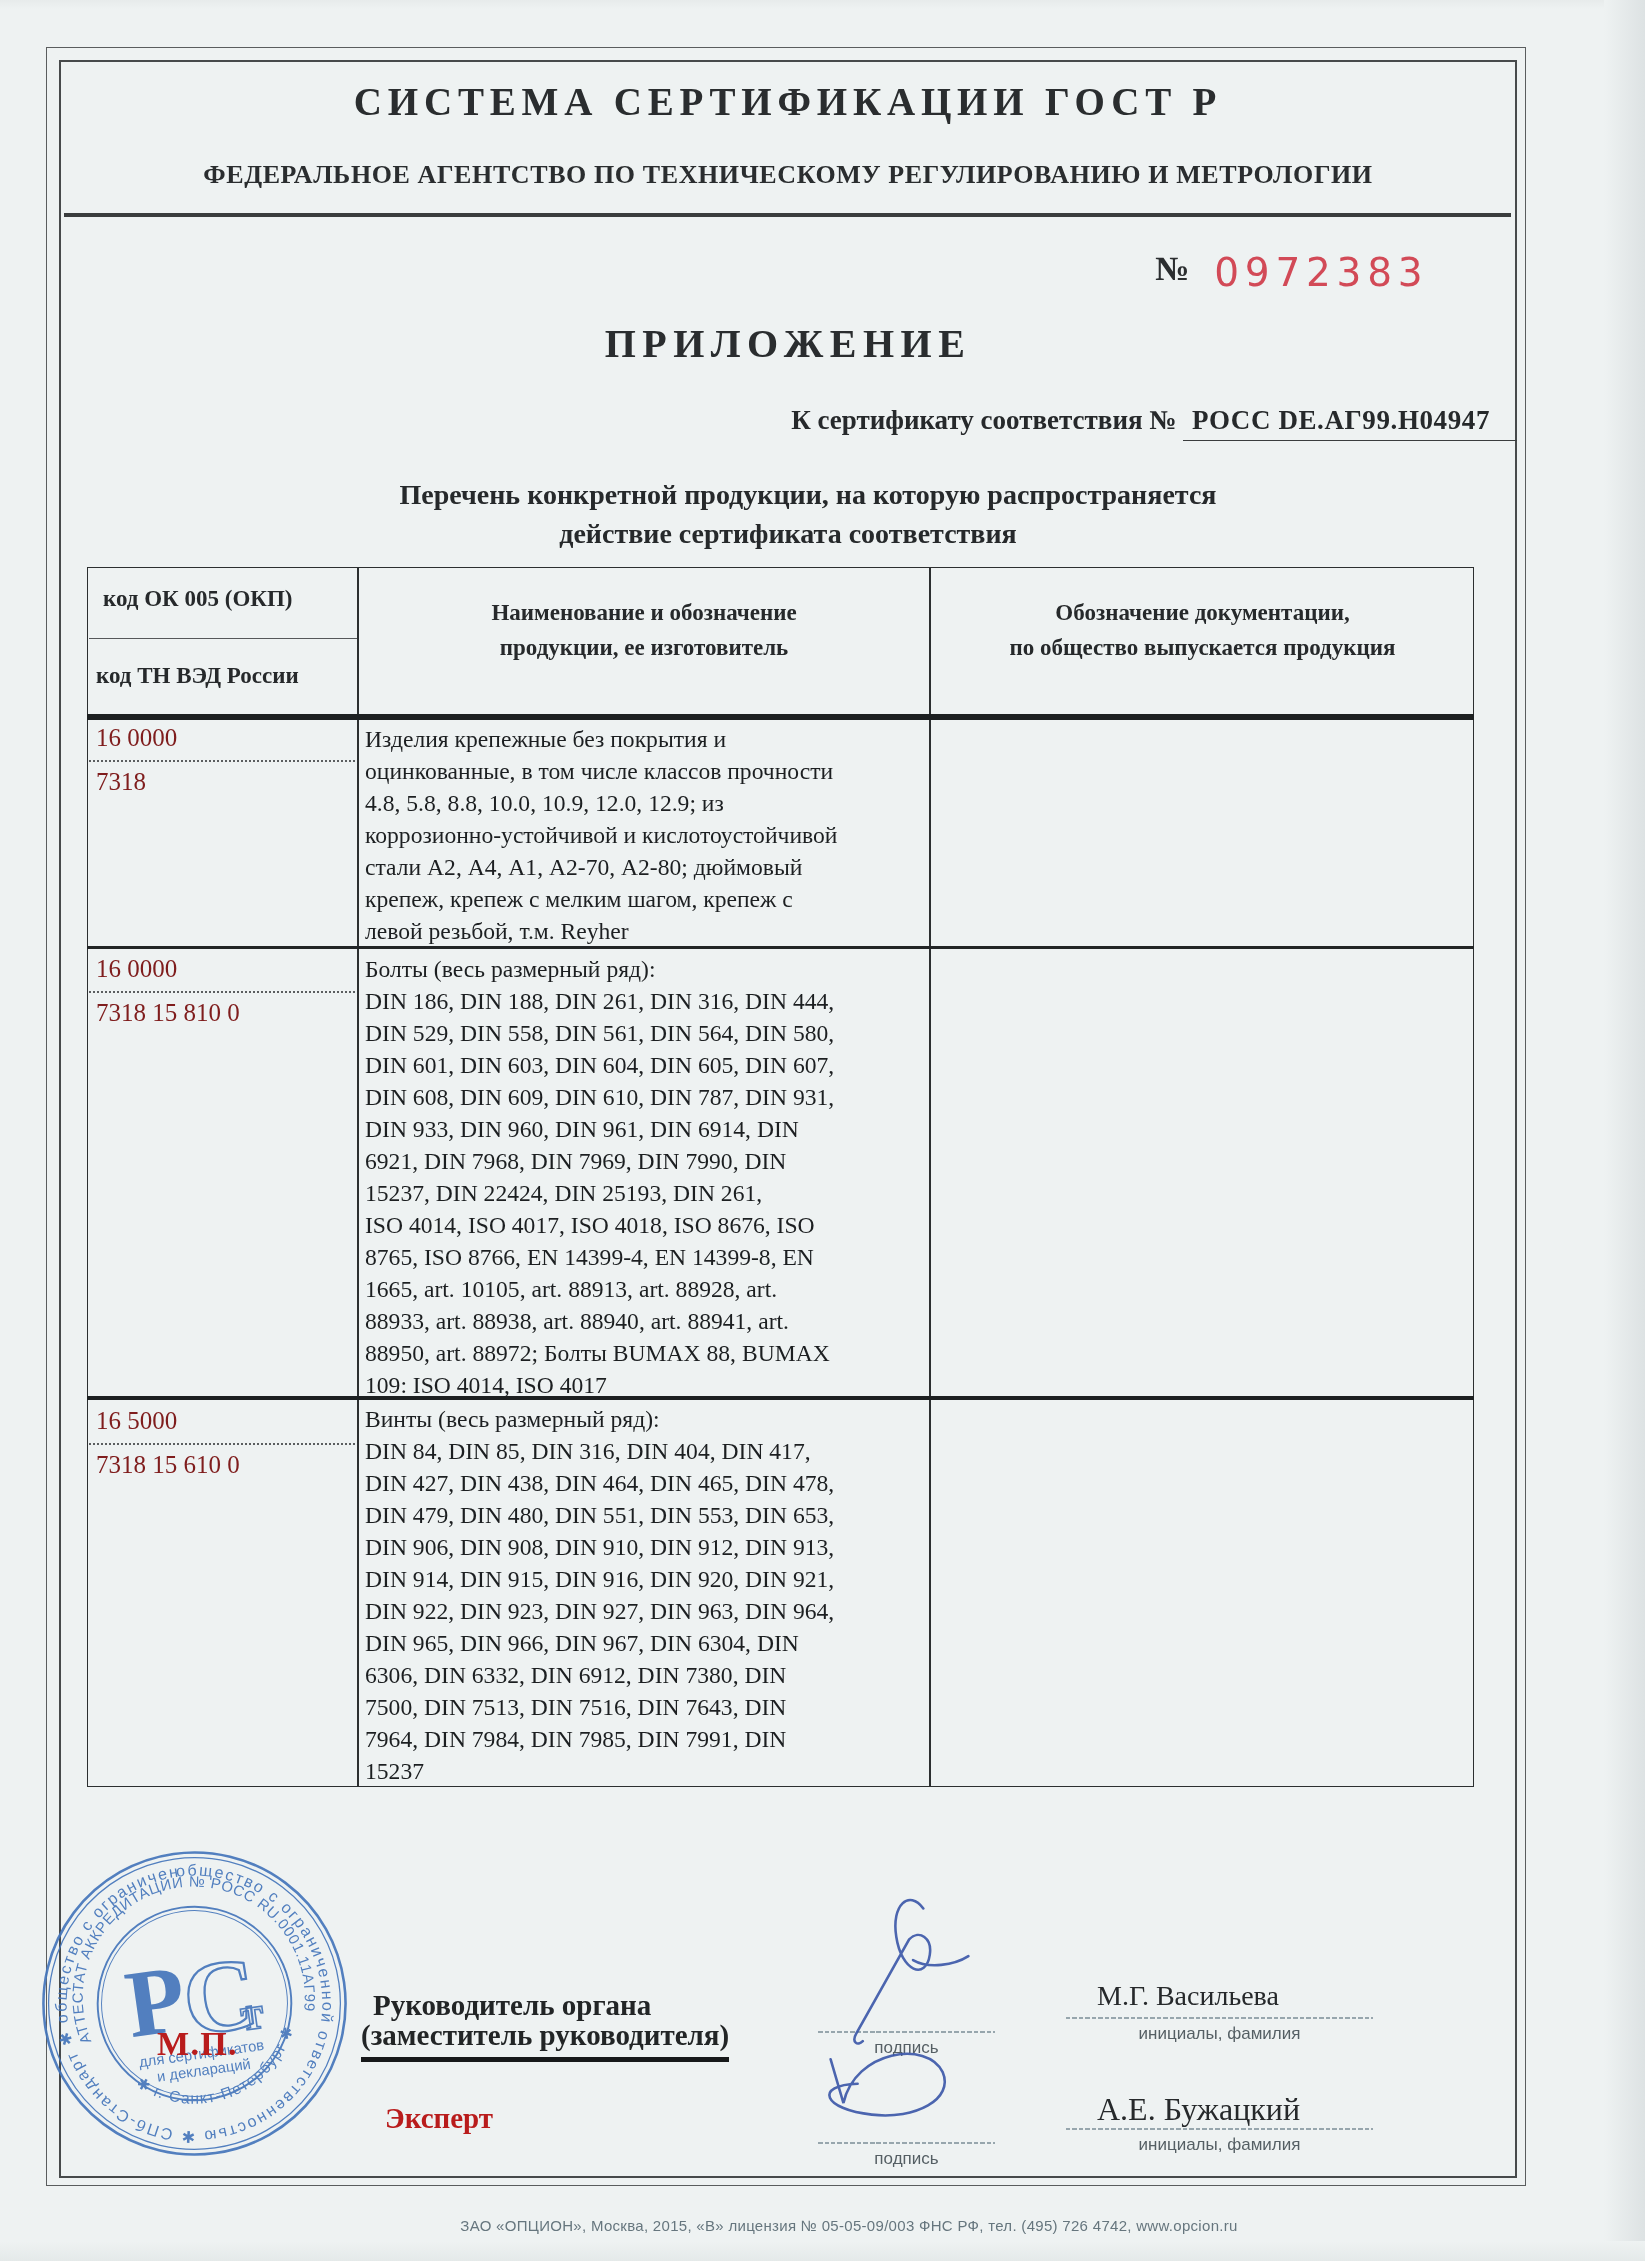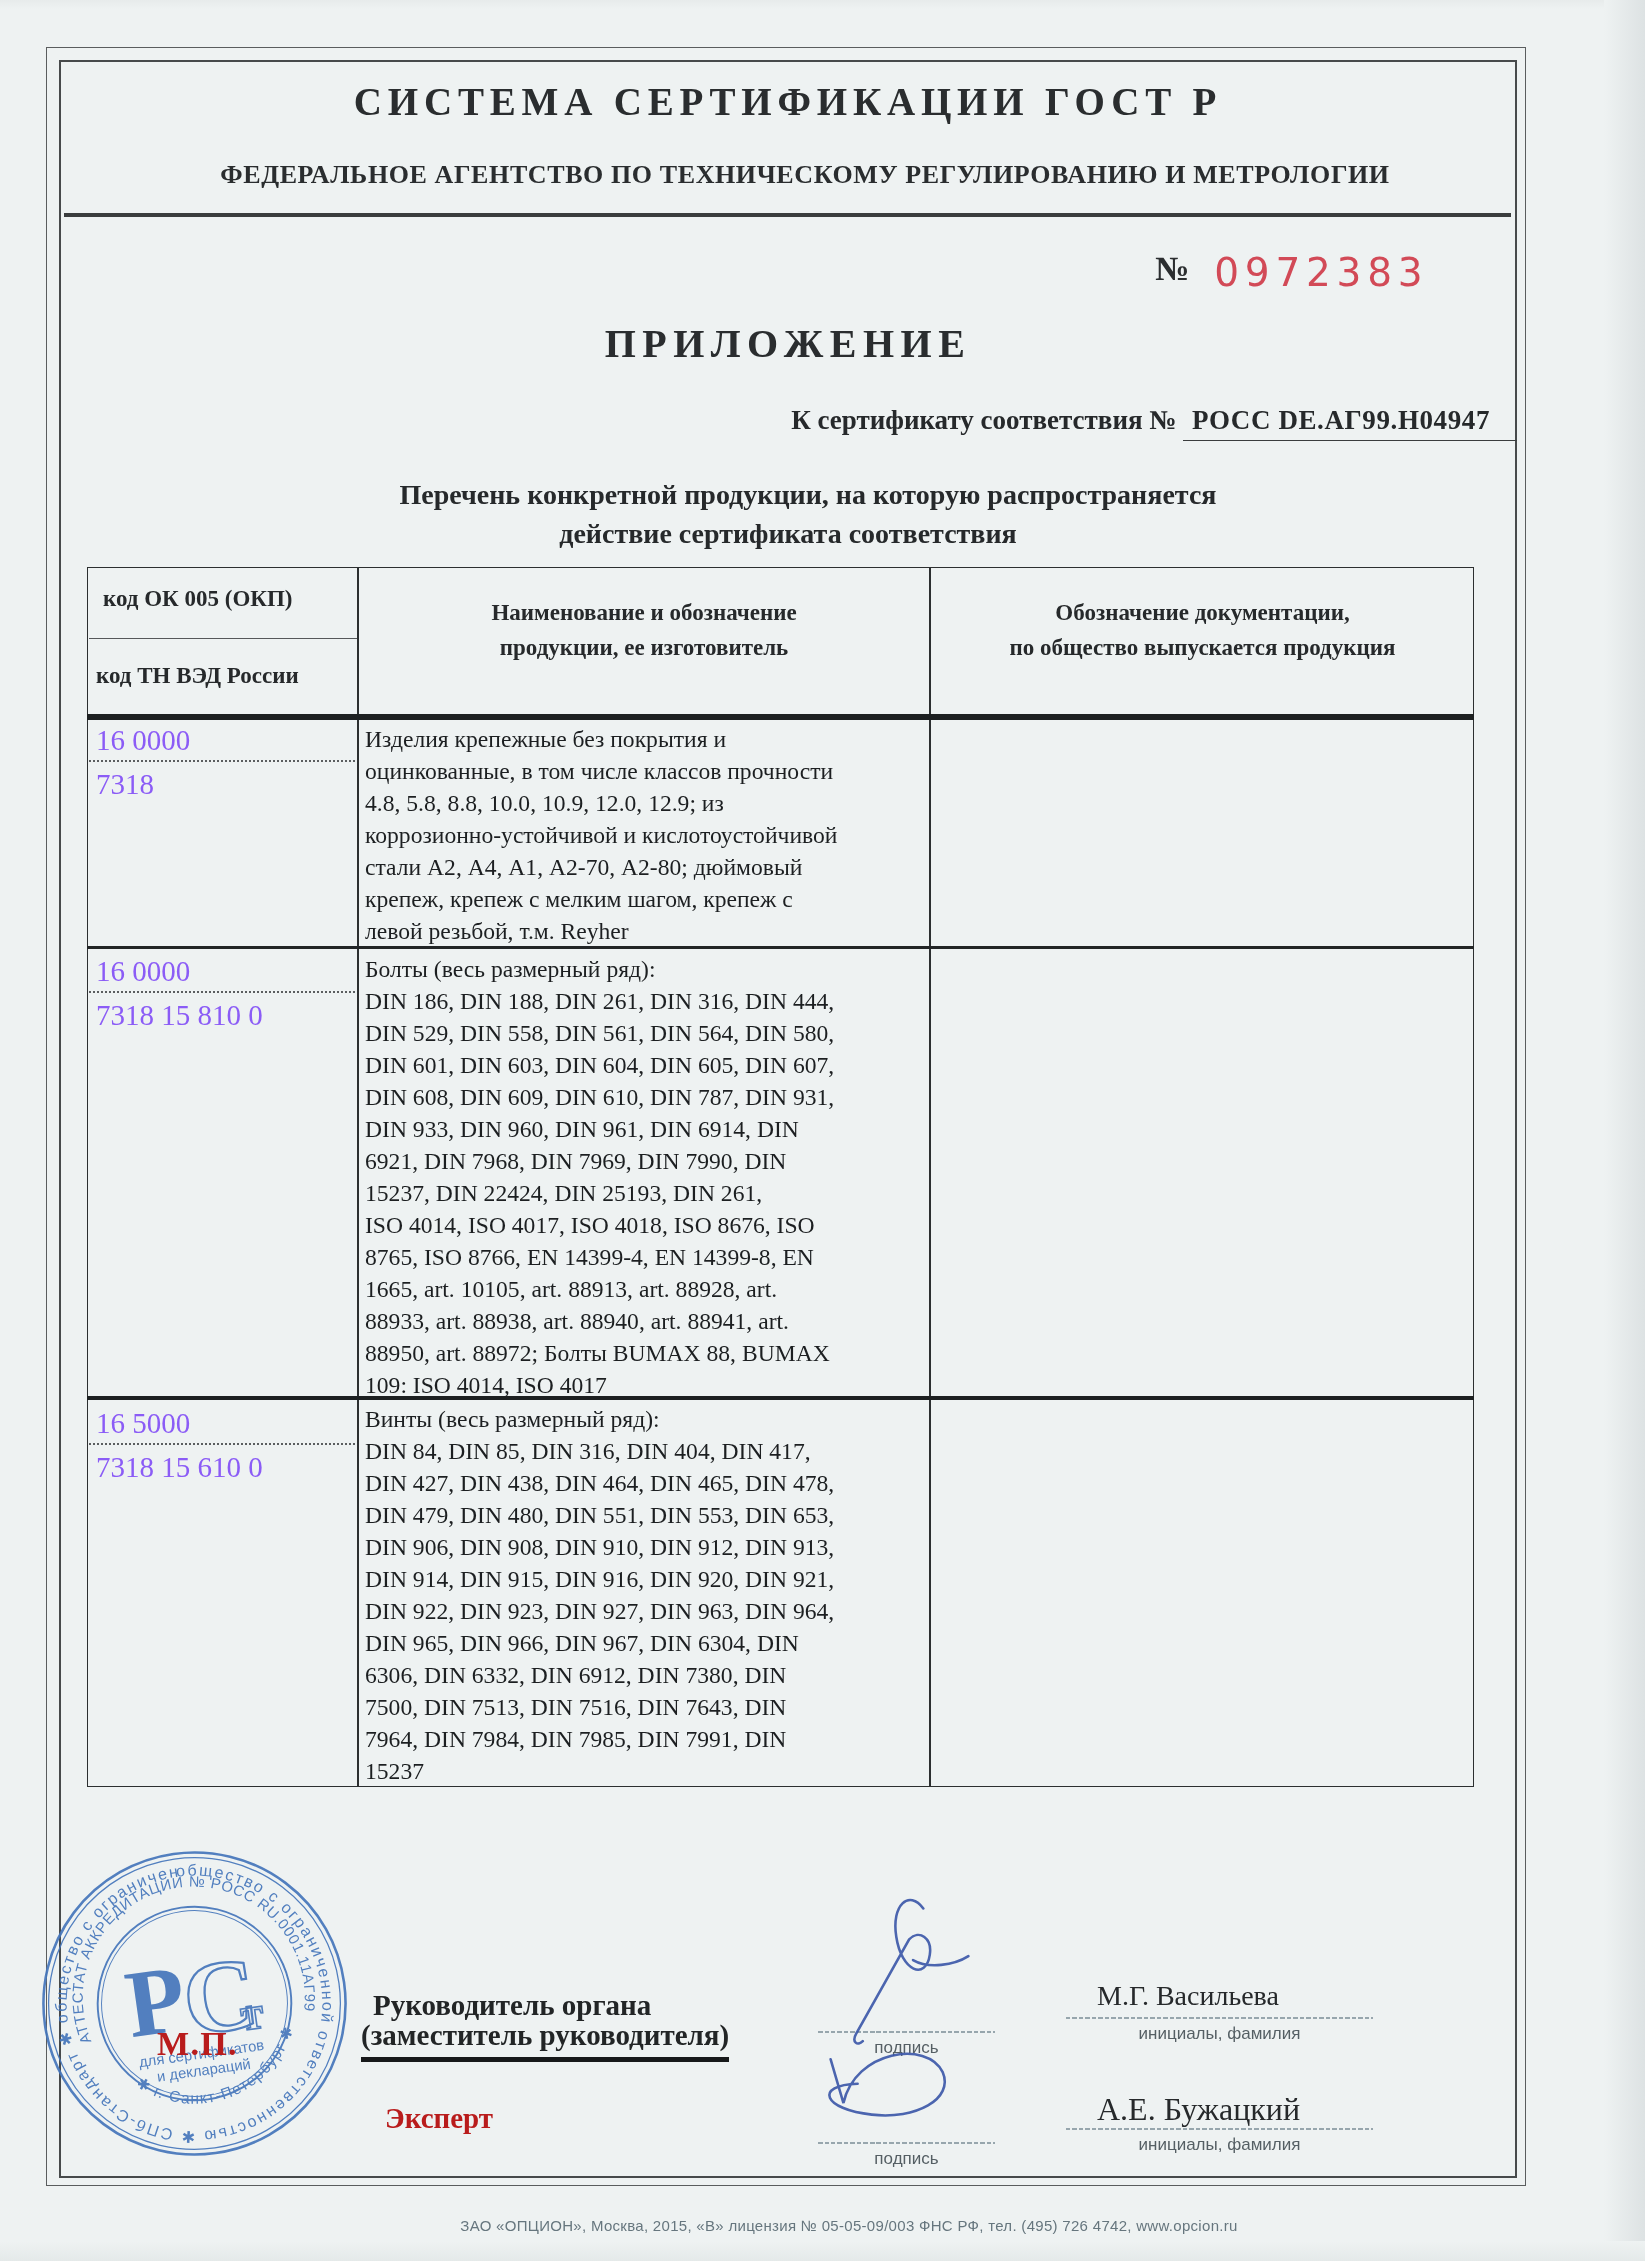--- a/index.html
+++ b/index.html
@@ -13,21 +13,21 @@
   
   .edge-right{left:1604px;top:0;width:41px;height:2261px;background:linear-gradient(90deg,#eef2f2,#dde2e3);}
   .edge-bottom{left:0;top:2241px;width:1646px;height:20.7px;background:linear-gradient(180deg,#eef2f2,#e4e9e9);}
   .edge-top{left:0;top:0;width:1646px;height:9px;background:linear-gradient(180deg,#e7ebeb,#eef2f2);}
   
   .frame-outer{left:46px;top:47px;width:1478px;height:2137px;border:1.9px solid #5a5d5e;}
   .frame-inner{left:59px;top:60px;width:1454px;height:2114px;border:2.6px solid #474a4b;}
   .header-rule{left:64px;top:213px;width:1447px;height:3.9px;background:#3a3d3e;}
   
   .sys-title{left:59px;top:79px;width:1458px;text-align:center;font-size:39px;font-weight:bold;letter-spacing:5.8px;color:#2a2d2f;}
-  .agency{left:59px;top:160px;width:1458px;text-align:center;font-size:26px;font-weight:bold;letter-spacing:0.6px;color:#2a2d2f;padding-left:17px;}
+  .agency{left:59px;top:160px;width:1458px;text-align:center;font-size:26px;font-weight:bold;letter-spacing:0.6px;color:#2a2d2f;}
   .form-number{left:1155px;top:250px;width:323px;white-space:nowrap;}
   .form-number .no{font-size:34px;font-weight:bold;color:#2b2e30;vertical-align:top;}
   .form-number .digits{font-family:"DejaVu Sans",sans-serif;font-size:39px;font-weight:500;color:#d24a57;letter-spacing:5.8px;margin-left:25px;}
   .doc-title{left:59px;top:320px;width:1458px;text-align:center;font-size:40px;font-weight:bold;letter-spacing:6.5px;color:#2a2d2f;}
   .subtitle{left:59px;top:405px;width:1458px;text-align:right;font-size:27px;font-weight:bold;color:#26292b;}
   .subtitle .val{display:inline-block;border-bottom:1.9px solid #3a3d3e;padding:0 27px 3.9px 9px;margin-left:6.5px;letter-spacing:0.6px;}
   .desc1{left:59px;top:479px;width:1458px;text-align:center;font-size:28px;font-weight:bold;color:#26292b;padding-left:20px;}
   .desc2{left:59px;top:518px;width:1458px;text-align:center;font-size:28px;font-weight:bold;color:#26292b;}
   
   .tbl{left:87px;top:567px;width:1387px;height:1220px;border:1.9px solid #2c2f30;box-sizing:border-box;}
@@ -35,21 +35,21 @@
   .vline2{left:929px;top:567px;width:1.9px;height:1220px;background:#2c2f30;}
   .hdr-sep{left:87px;top:714px;width:1387px;height:5.8px;background:#1d2021;}
   .row-sep1{left:87px;top:946px;width:1387px;height:3.2px;background:#222526;}
   .row-sep2{left:87px;top:1396px;width:1387px;height:3.9px;background:#1d2021;}
   .col1-mini{left:89px;top:638px;width:268px;height:1.3px;background:#55585a;}
   .th{font-size:23px;font-weight:bold;color:#26292b;}
   .th-c1t{left:103px;top:586px;width:245px;}
   .th-c1b{left:96px;top:663px;width:258px;}
   .th-c2{left:359px;top:595px;width:570px;text-align:center;line-height:35px;white-space:pre-line;}
   .th-c3{left:931px;top:595px;width:543px;text-align:center;line-height:35px;white-space:pre-line;}
-  .code{font-size:29px;color:#8b5cf6;white-space:nowrap;}
+  .code{font-size:25px;color:#7f1d1d;white-space:nowrap;}
   .dotted{border-bottom:2.6px dotted #5b5e60;height:0.6px;}
   .cell-text{font-size:23.6px;color:#1c1f21;line-height:32px;white-space:pre-line;}
   .r1-codetop{left:96px;top:724px;}
   .r1-dot{left:89px;top:759px;width:266px;}
   .r1-codebot{left:96px;top:768px;}
   .r1-name{left:365px;top:723px;width:559px;}
   .r2-codetop{left:96px;top:955px;}
   .r2-dot{left:89px;top:990px;width:266px;}
   .r2-codebot{left:96px;top:999px;}
   .r2-name{left:365px;top:953px;width:559px;line-height:32px;}

